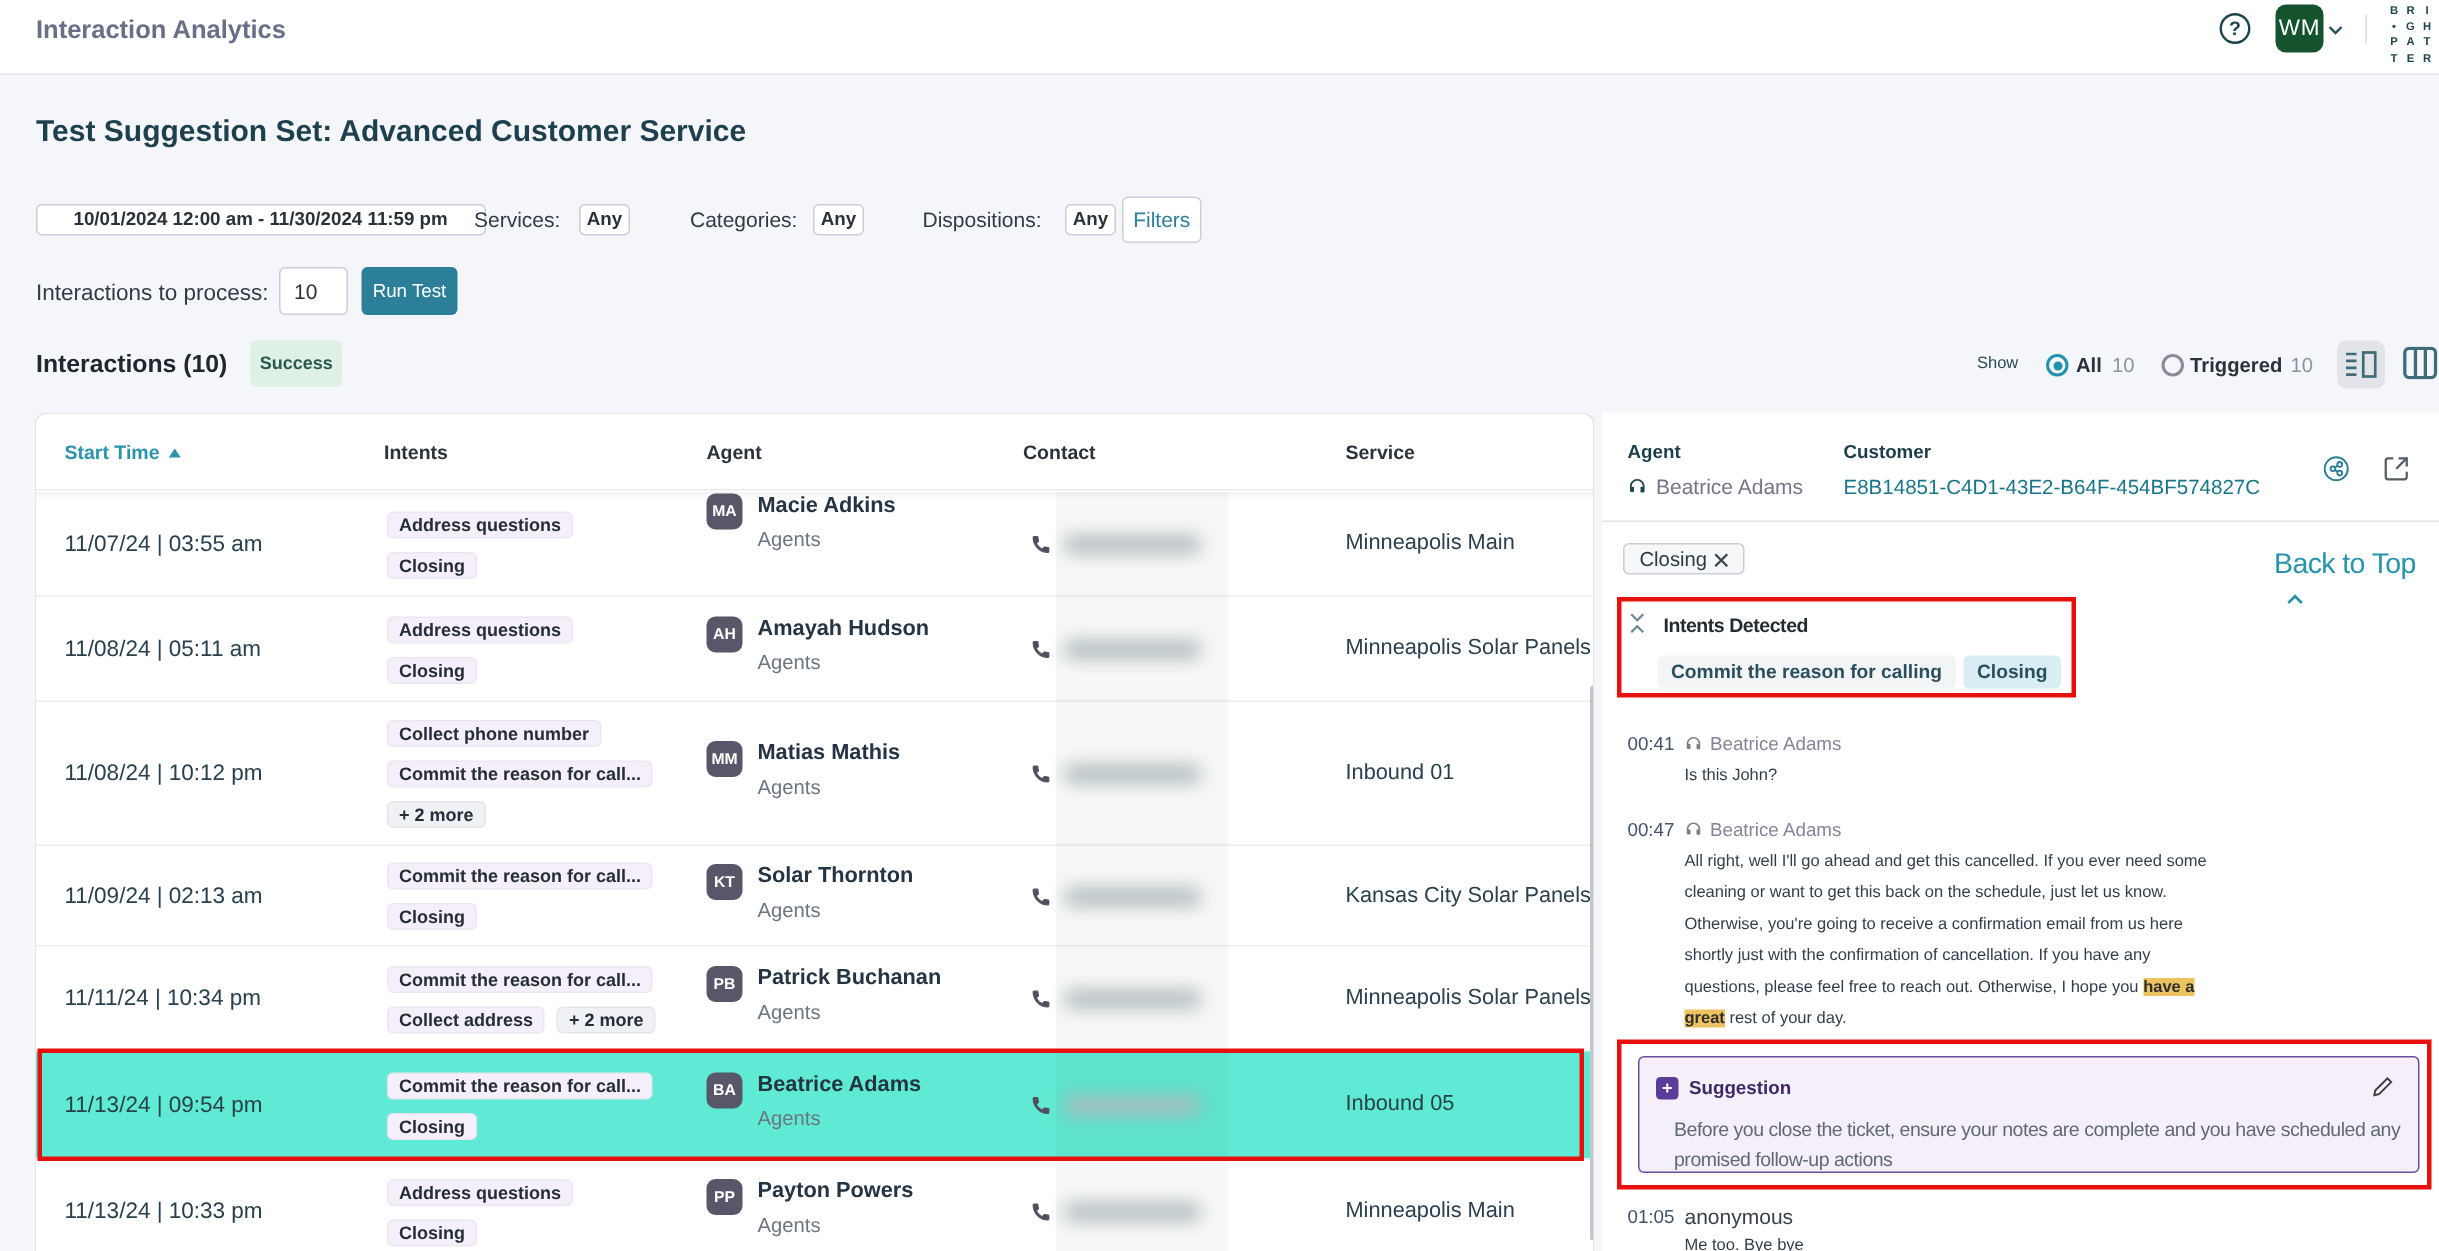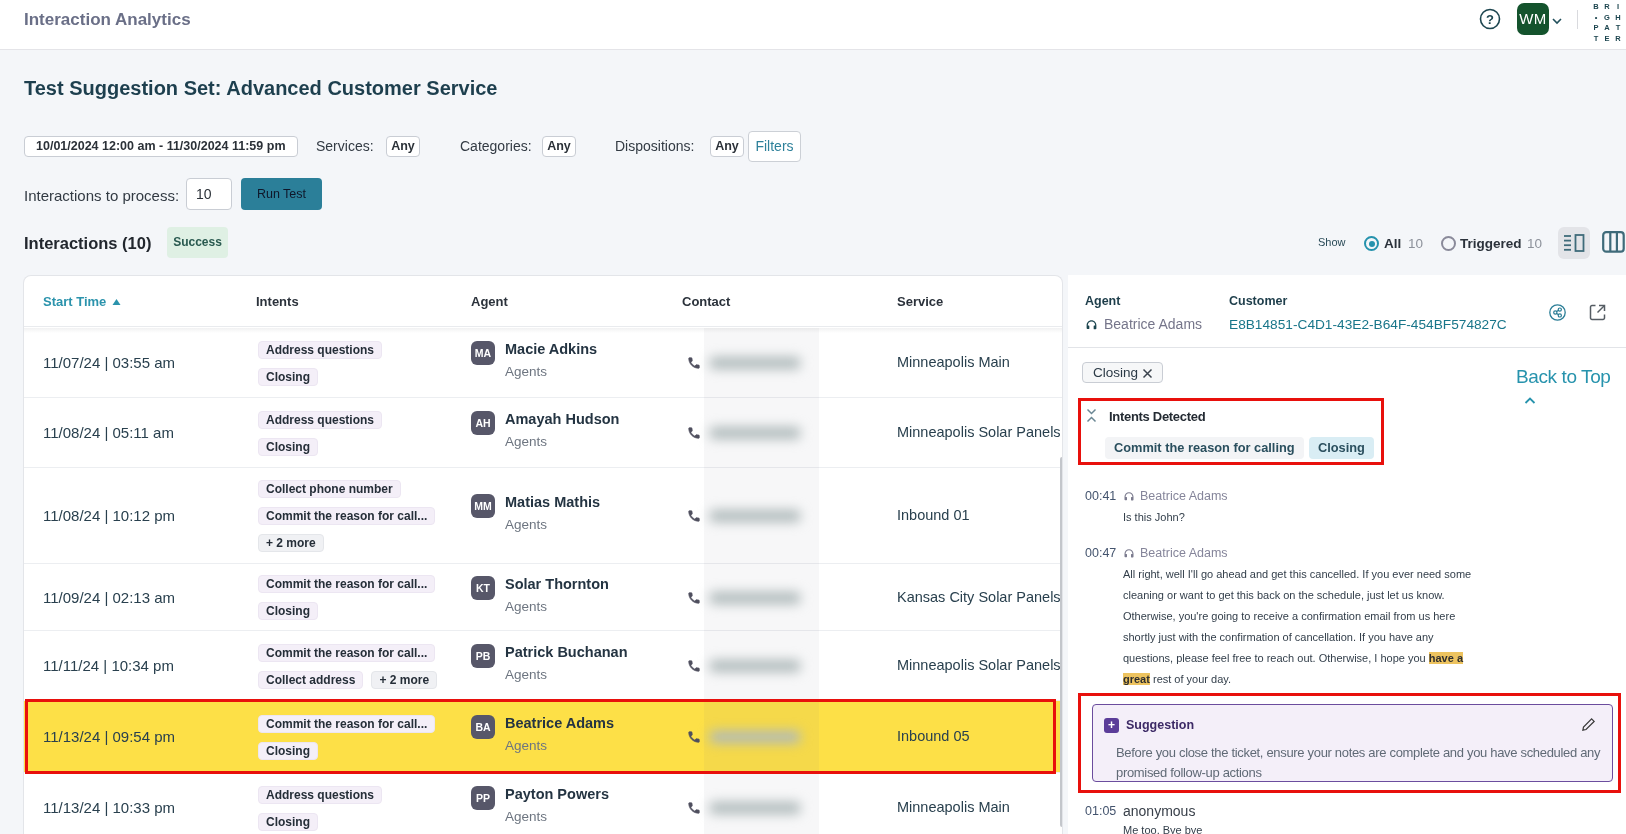--- a/index.html
+++ b/index.html
@@ -10,27 +10,27 @@
 #topbar { position:absolute; left:0; top:0; width:1626px; height:50px; background:#fff; border-bottom:1px solid #e4e4e8; }
 #topbar h2 { position:absolute; left:24px; top:10px; font-size:17px; font-weight:bold; color:#6a6f87; }
 #helpicon { position:absolute; left:1479px; top:8px; }
 #avatar { position:absolute; left:1517px; top:3px; width:32px; height:32px; background:#14532d; border-radius:7px; color:#fff; font-size:15px; font-weight:500; text-align:center; line-height:32px; letter-spacing:0.5px; }
 #avchev { position:absolute; left:1551px; top:13px; }
 #topdiv { position:absolute; left:1577px; top:10px; width:1px; height:19px; background:#d9dade; }
 .bpl { position:absolute; width:8px; text-align:center; color:#1c454f; font-weight:bold; font-size:7.5px; }
 
 
 #h1 { position:absolute; left:24px; top:77px; font-size:20px; font-weight:bold; color:#1d3f4e; }
-#daterange { position:absolute; left:24px; top:136px; height:21px; background:#fff; border:1px solid #c9cdd4; border-radius:4px; font-size:12.5px; font-weight:bold; color:#2b3138; line-height:19px; padding:0 11px; }
+#daterange { position:absolute; left:24px; top:136px; height:21px; background:#fff; border:1px solid #c9cdd4; border-radius:4px; font-size:12.5px; font-weight:bold; color:#2b3138; line-height:19px; padding:0 24px; }
 .flabel { position:absolute; top:138px; font-size:14px; color:#323a43; }
 .anychip { position:absolute; top:136px; width:34px; height:21px; background:#fff; border:1px solid #c9cdd4; border-radius:4px; font-size:12.5px; font-weight:bold; color:#2b3138; line-height:19px; text-align:center; }
 #filtersbtn { position:absolute; left:748px; top:131px; width:53px; height:31px; background:#fff; border:1px solid #ccd0d6; border-radius:4px; color:#2d809a; font-size:14px; text-align:center; line-height:29px; }
 #itp { position:absolute; left:24px; top:187px; font-size:15px; color:#323a43; }
 #itpinput { position:absolute; left:186px; top:178px; width:46px; height:32px; background:#fff; border:1px solid #c9cdd4; border-radius:4px; font-size:14px; color:#2b3138; line-height:30px; padding-left:9px; }
-#runtest { position:absolute; left:241px; top:178px; width:81px; height:32px; background:#2b7f99; border-radius:4px; color:#0f172a; font-size:12.5px; text-align:center; line-height:32px; }
+#runtest { position:absolute; left:241px; top:178px; width:64px; height:32px; background:#2b7f99; border-radius:4px; color:#ffffff; font-size:12.5px; text-align:center; line-height:32px; }
 #inter10 { position:absolute; left:24px; top:234px; font-size:16.5px; font-weight:bold; color:#22272e; }
 #successchip { position:absolute; left:167px; top:227px; width:61px; height:31px; background:#dff0e4; border-radius:4px; color:#2a5a50; font-size:12px; font-weight:bold; line-height:31px; text-align:center; }
 
 
 #showrow { position:absolute; left:1318px; top:236px; font-size:11px; color:#294a57; }
 .radio { position:absolute; width:15px; height:15px; border-radius:50%; }
 #allradio { left:1364px; top:236px; border:2px solid #2592ad; }
 #allradio::after { content:""; position:absolute; left:2.5px; top:2.5px; width:6px; height:6px; background:#2592ad; border-radius:50%; }
 #trigradio { left:1441px; top:236px; border:2px solid #8a8a9a; }
 #alllab { position:absolute; left:1384px; top:236px; font-size:13.5px; font-weight:bold; color:#2b323b; }
@@ -181,21 +181,21 @@
       <div class="row" style="top:52px; height:70px; ">
         <div class="c-date" style="top:26px;">11/07/24 | 03:55 am</div>
         <div class="chips" style="top:12.5px;">
           <div class="chiprow">
             <div class="chip" style="">Address questions</div>
           </div>
           <div class="chiprow">
             <div class="chip" style="">Closing</div>
           </div>
         </div>
-        <div class="agent" style="top:13px;">
+        <div class="agent" style="top:1px;">
           <div class="avat">MA</div>
           <div>
             <div class="aname">Macie Adkins</div>
             <div class="asub">Agents</div>
           </div>
         </div>
         <div class="phone" style="top:28px;"><svg width="14" height="14" viewBox="0 0 24 24" fill="#4f4f5e" stroke="#4f4f5e" stroke-width="1.2" stroke-linejoin="round">
             <path d="M6.62 10.79c1.44 2.83 3.76 5.14 6.59 6.59l2.2-2.21c.27-.27.67-.36 1.02-.24 1.12.37 2.33.57 3.57.57.55 0 1 .45 1 1V20c0 .55-.45 1-1 1-9.39 0-17-7.61-17-17 0-.55.45-1 1-1h3.5c.55 0 1 .45 1 1 0 1.25.2 2.45.57 3.57.11.35.03.74-.25 1.02l-2.2 2.2z"></path>
           </svg></div>
         <div class="blurnum" style="top:29px;"></div>
@@ -290,21 +290,21 @@
             <div class="aname">Patrick Buchanan</div>
             <div class="asub">Agents</div>
           </div>
         </div>
         <div class="phone" style="top:28px;"><svg width="14" height="14" viewBox="0 0 24 24" fill="#4f4f5e" stroke="#4f4f5e" stroke-width="1.2" stroke-linejoin="round">
             <path d="M6.62 10.79c1.44 2.83 3.76 5.14 6.59 6.59l2.2-2.21c.27-.27.67-.36 1.02-.24 1.12.37 2.33.57 3.57.57.55 0 1 .45 1 1V20c0 .55-.45 1-1 1-9.39 0-17-7.61-17-17 0-.55.45-1 1-1h3.5c.55 0 1 .45 1 1 0 1.25.2 2.45.57 3.57.11.35.03.74-.25 1.02l-2.2 2.2z"></path>
           </svg></div>
         <div class="blurnum" style="top:29px;"></div>
         <div class="c-serv" style="top:26px;">Minneapolis Solar Panels</div>
       </div>
-      <div class="row sel" style="top:425px; height:72px; background:#fde047;">
+      <div class="row sel" style="top:425px; height:72px; background:#5eead4;">
         <div class="c-date" style="top:27px;">11/13/24 | 09:54 pm</div>
         <div class="chips" style="top:13.5px;">
           <div class="chiprow">
             <div class="chip" style="">Commit the reason for call...</div>
           </div>
           <div class="chiprow">
             <div class="chip" style="">Closing</div>
           </div>
         </div>
         <div class="agent" style="top:14px;">

